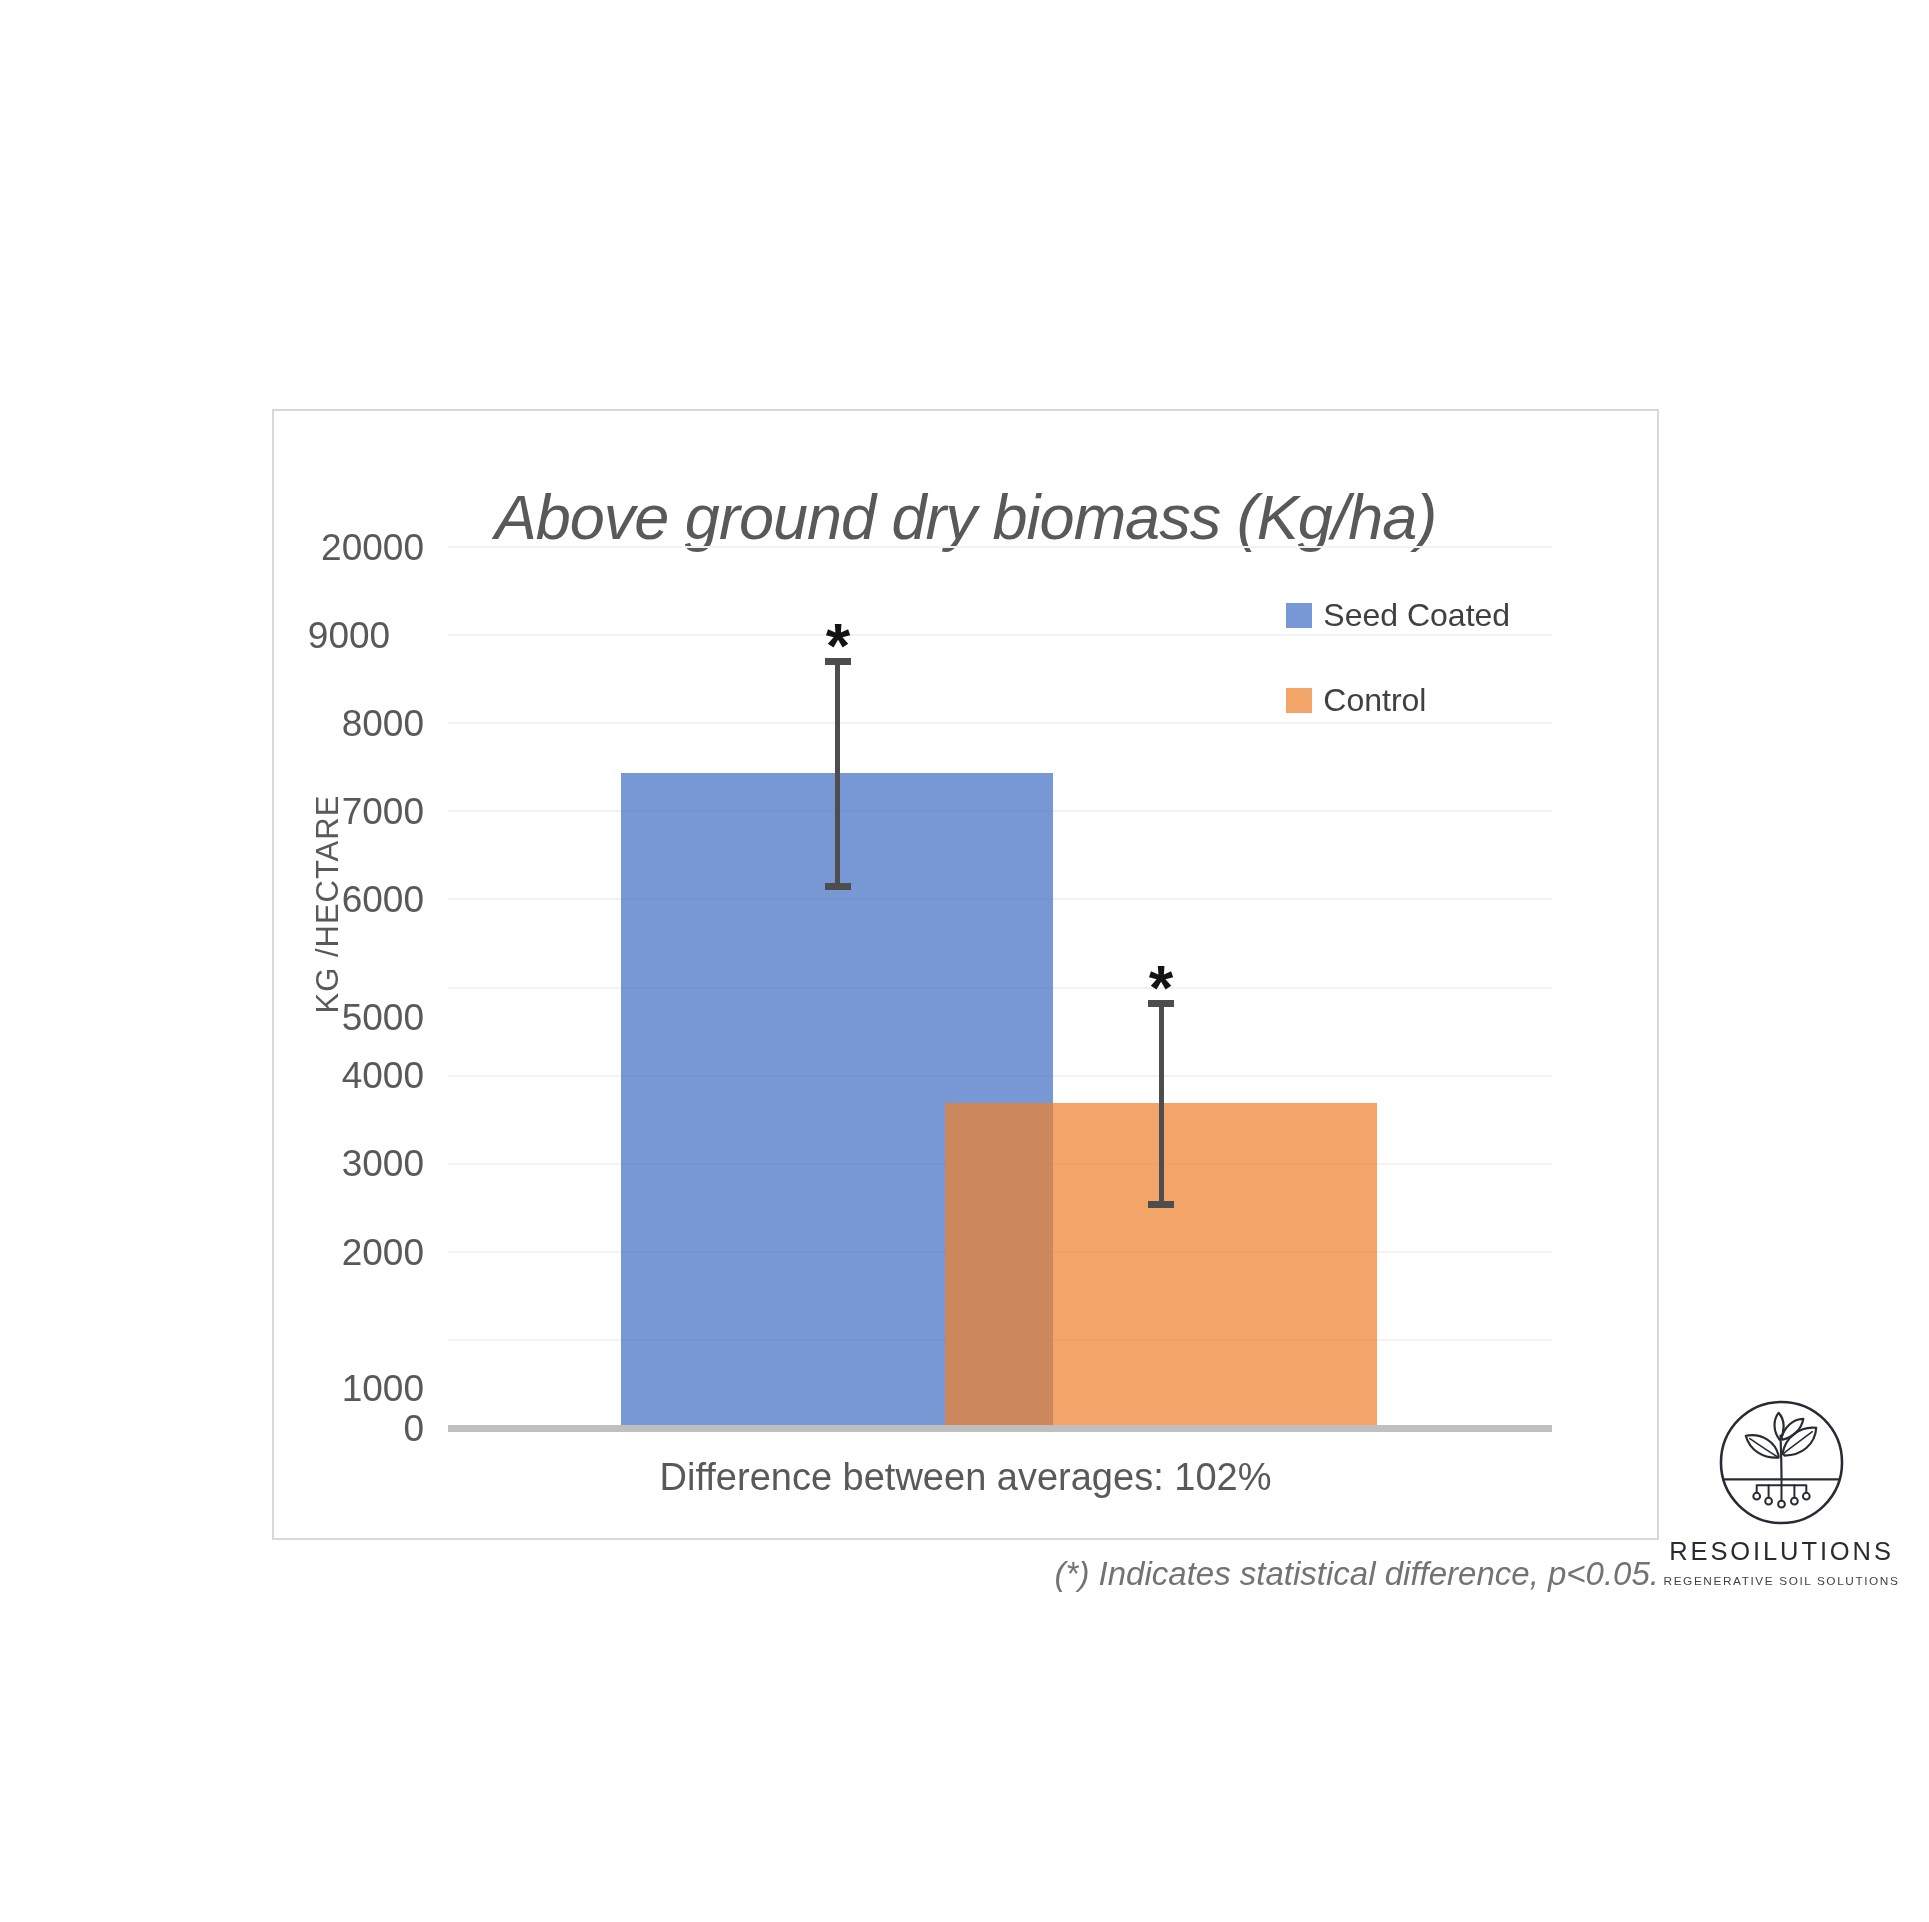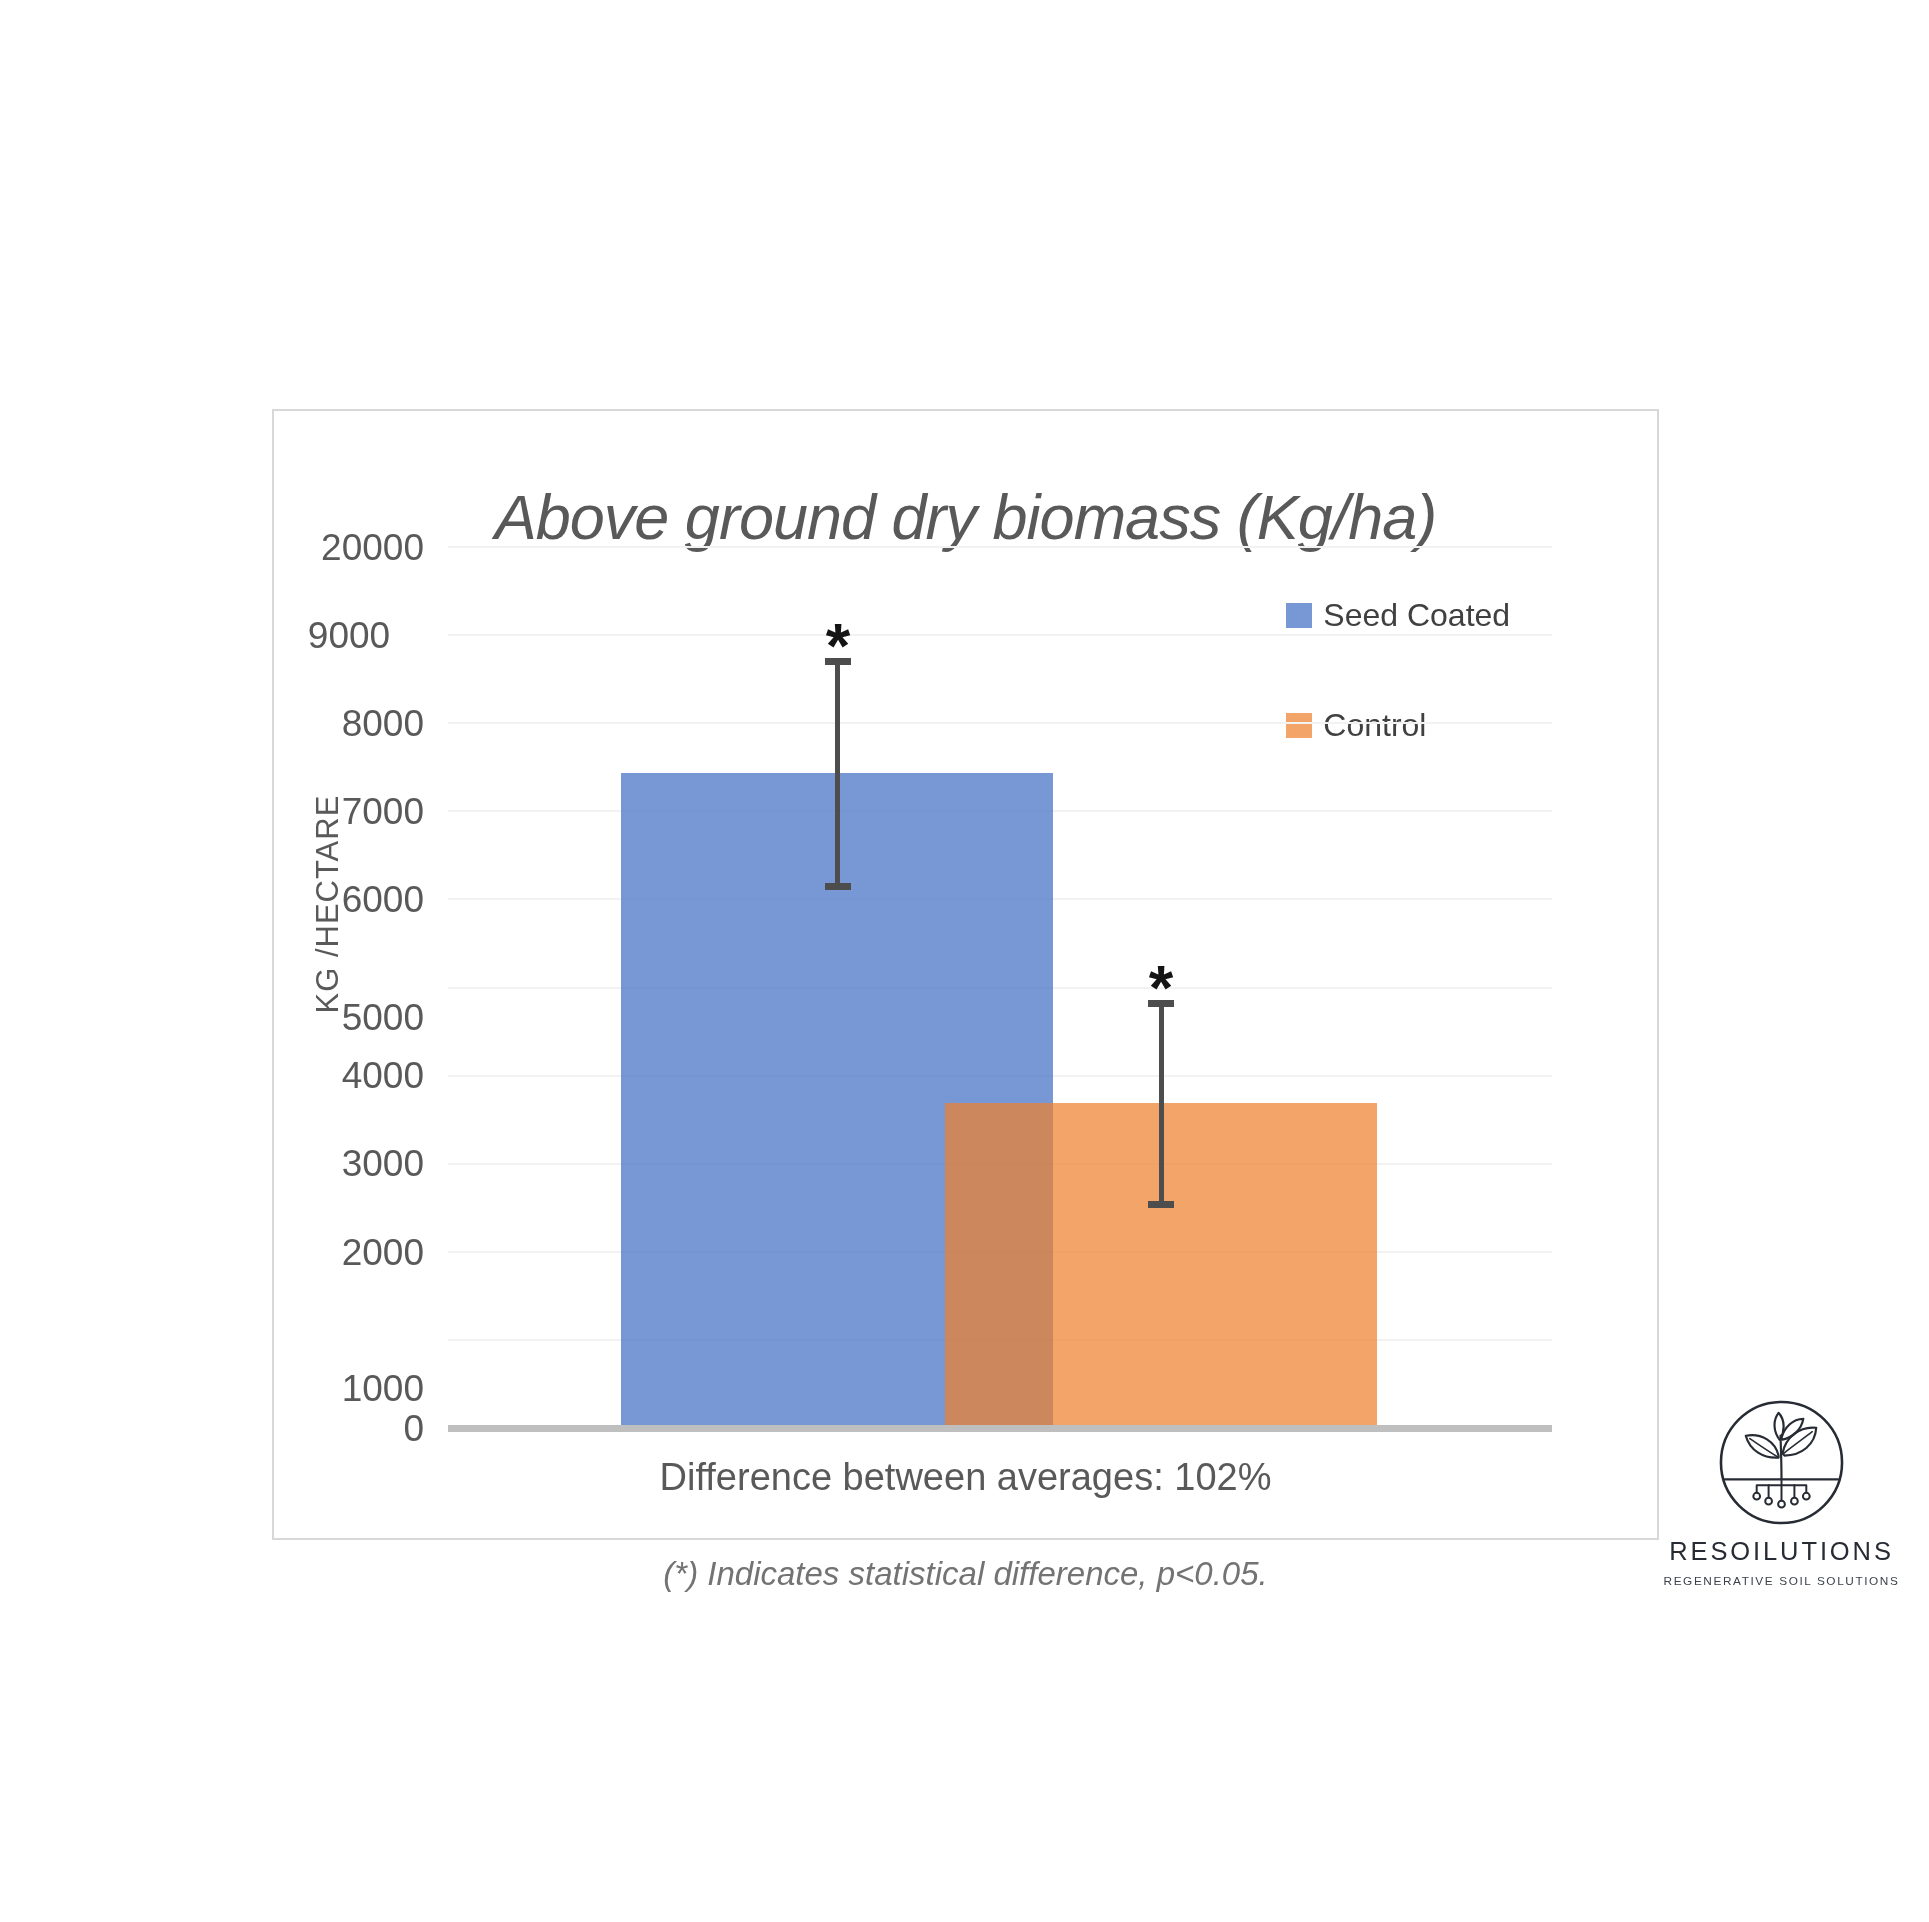--- a/index.html
+++ b/index.html
@@ -48,34 +48,34 @@
     transform:rotate(-90deg); transform-origin:center center;
     font-size:31px; letter-spacing:1px; color:#595959;
     white-space:nowrap; text-align:center; line-height:294px;
   }
   .y-axis-title-inner{
     display:inline-block; line-height:31px; vertical-align:middle;
   }
 
   .legend {
     position:absolute; left:1012px; top:186px; display:flex;
-    flex-direction:column; gap:73px;
+    flex-direction:column; gap:48px;
   }
   .legend-row { display:flex; align-items:center; gap:11.8px; }
   .legend-swatch { width:25.5px; height:25.5px; flex:0 0 auto; }
   .legend-label { font-size:32px; color:#404040; white-space:nowrap; }
 
   .chart-caption {
     position:absolute; left:0; top:1045px; width:100%;
     text-align:center; font-size:38px; color:#595959;
   }
 
   .footnote {
     position:absolute; left:272px; top:1555px; width:1387px;
-    text-align:center; font-size:33px; font-style:italic; color:#737373;
+    text-align:right; font-size:33px; font-style:italic; color:#737373;
   }
 
   .logo {
     position:absolute; left:1653px; top:1398px; width:257px;
     text-align:center; color:#272c34;
   }
   .logo svg { display:block; margin:0 auto; }
   .logo-name {
     margin-top:9.8px; font-size:25.5px; letter-spacing:2.9px;
     color:#272c34; white-space:nowrap;

